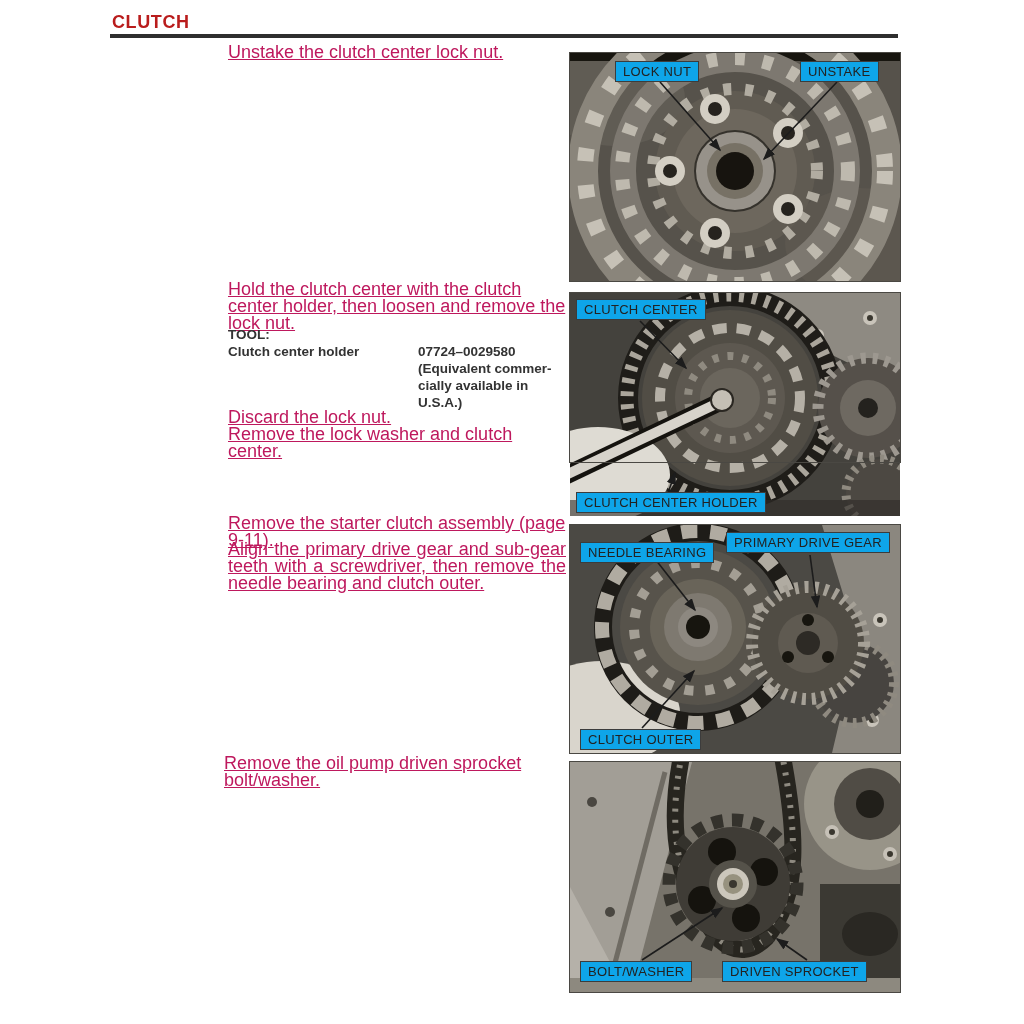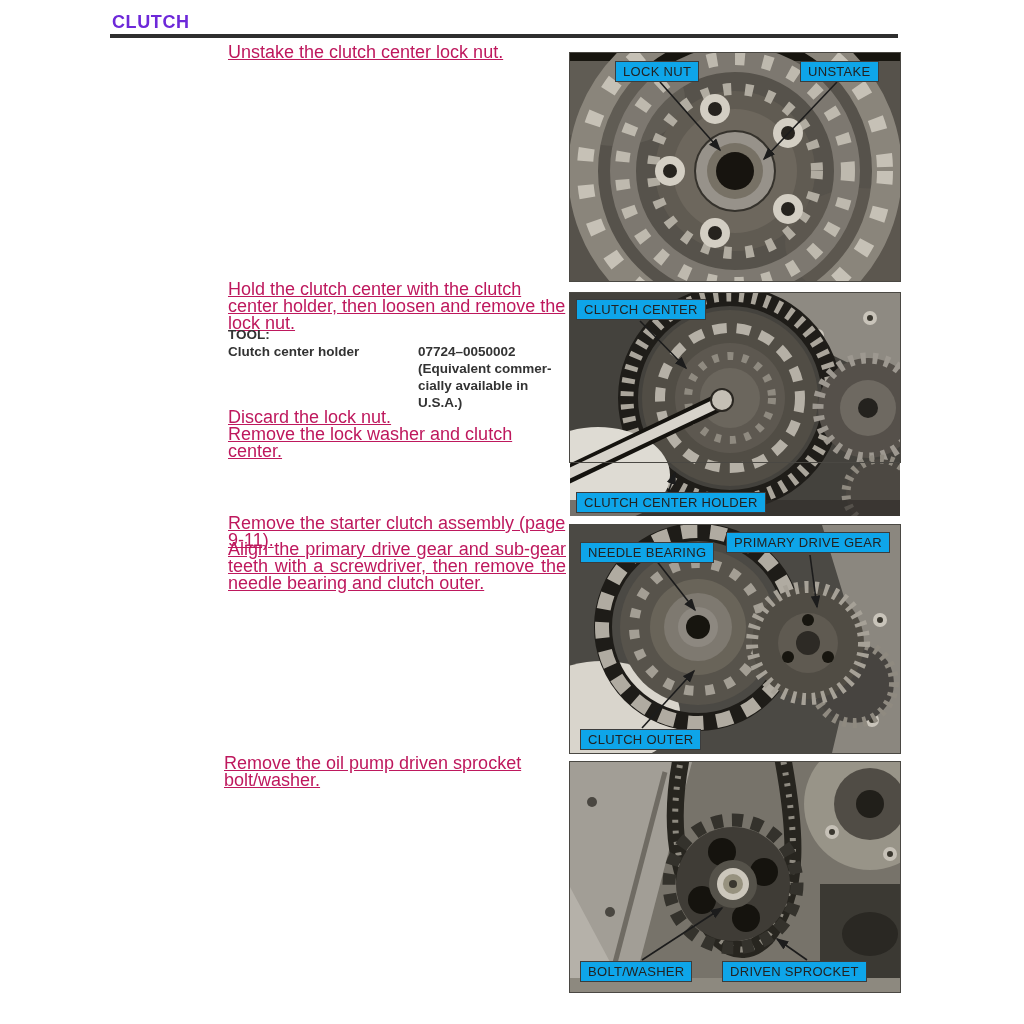--- a/index.html
+++ b/index.html
@@ -3,21 +3,21 @@
 <meta charset="utf-8">
 <style>
   * { margin:0; padding:0; box-sizing:border-box; }
   html,body { background:#ffffff; }
   .page {
     position:relative; width:1024px; height:1024px; background:#ffffff;
     font-family:"Liberation Sans", sans-serif; color:#3c3c3c; overflow:hidden;
   }
   .title {
     position:absolute; left:112px; top:12px; font-size:18px; font-weight:700;
-    color:#6d28d9; letter-spacing:.6px;
+    color:#b91c1c; letter-spacing:.6px;
   }
   .rule { position:absolute; left:110px; top:34px; width:788px; height:4px; background:#2e2e2e; }
   .step {
     position:absolute; left:228px; width:342px; font-size:18px;
     line-height:16.8px; color:#be185d;text-decoration:underline;
   }
   .just { text-align:justify; width:338px; }
   .b { font-weight:700; color:#333333; }
   .toolblock { position:absolute; left:228px; top:326px; width:342px; font-size:13.5px; line-height:17px; }
   .toolrow { display:flex; }
@@ -43,21 +43,21 @@
 
   <p class="step" style="top:44px">Unstake the clutch center lock nut.</p>
 
   <p class="step" style="top:281px">Hold the clutch center with the clutch center holder, then loosen and remove the lock nut.</p>
 
   <div class="toolblock">
     <div class="b">TOOL:</div>
     <div class="toolrow">
       <div class="b toolname">Clutch center holder</div>
       <div class="b">
-        <div>07724–0050002</div>
+        <div>07724–0029580</div>
         <div>(Equivalent commer-</div>
         <div>cially available in</div>
         <div>U.S.A.)</div>
       </div>
     </div>
   </div>
 
   <div class="step" style="top:409px">
     <div>Discard the lock nut.</div>
     <div>Remove the lock washer and clutch center.</div>

